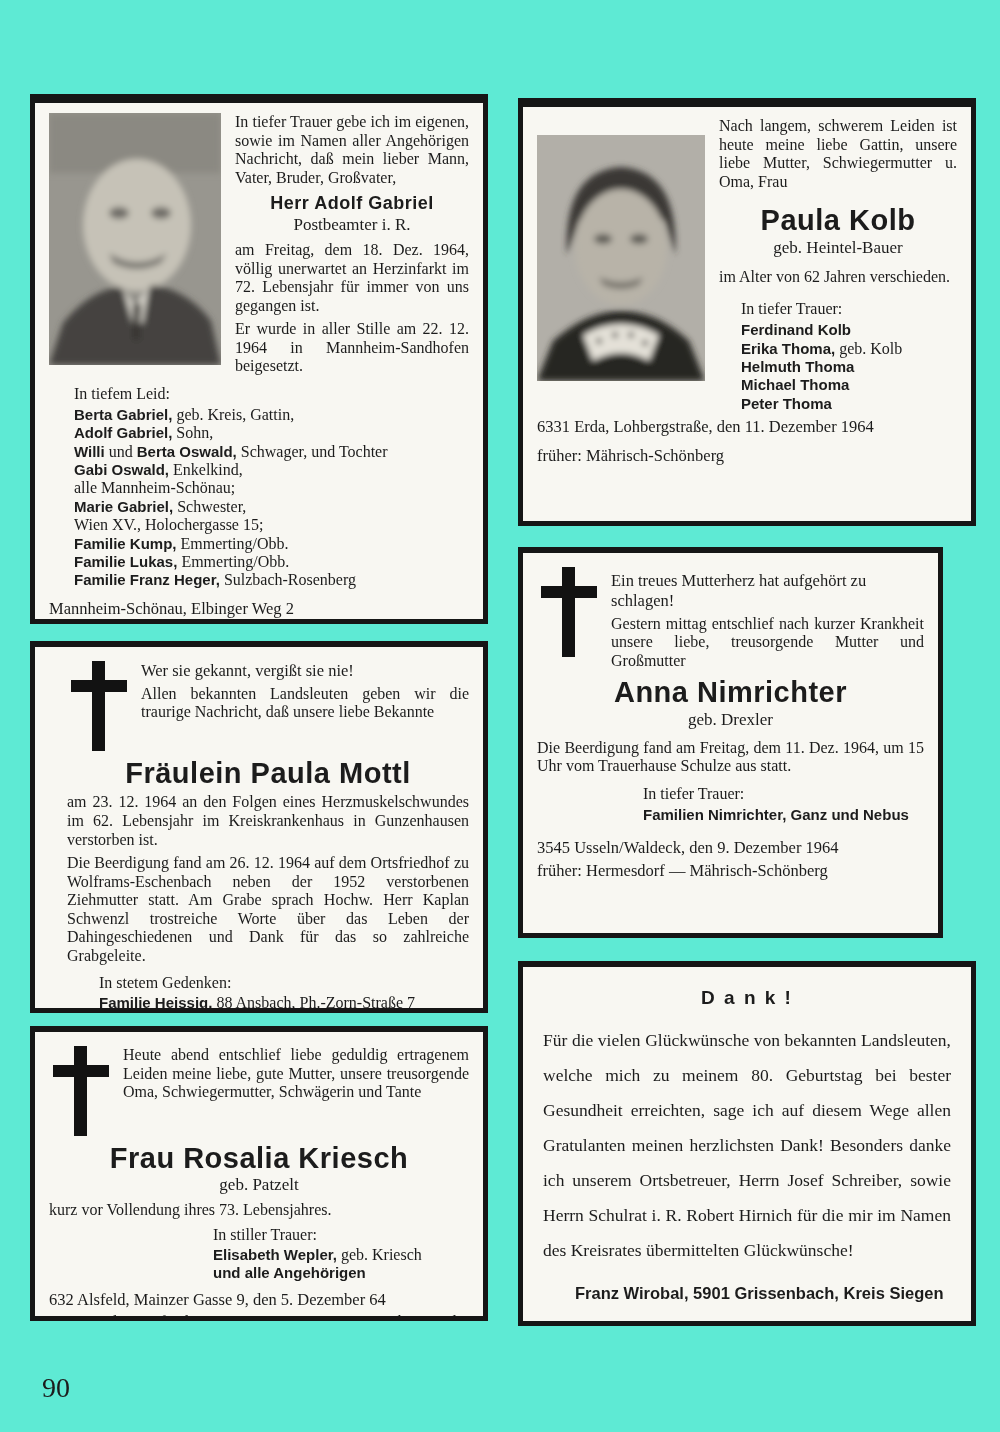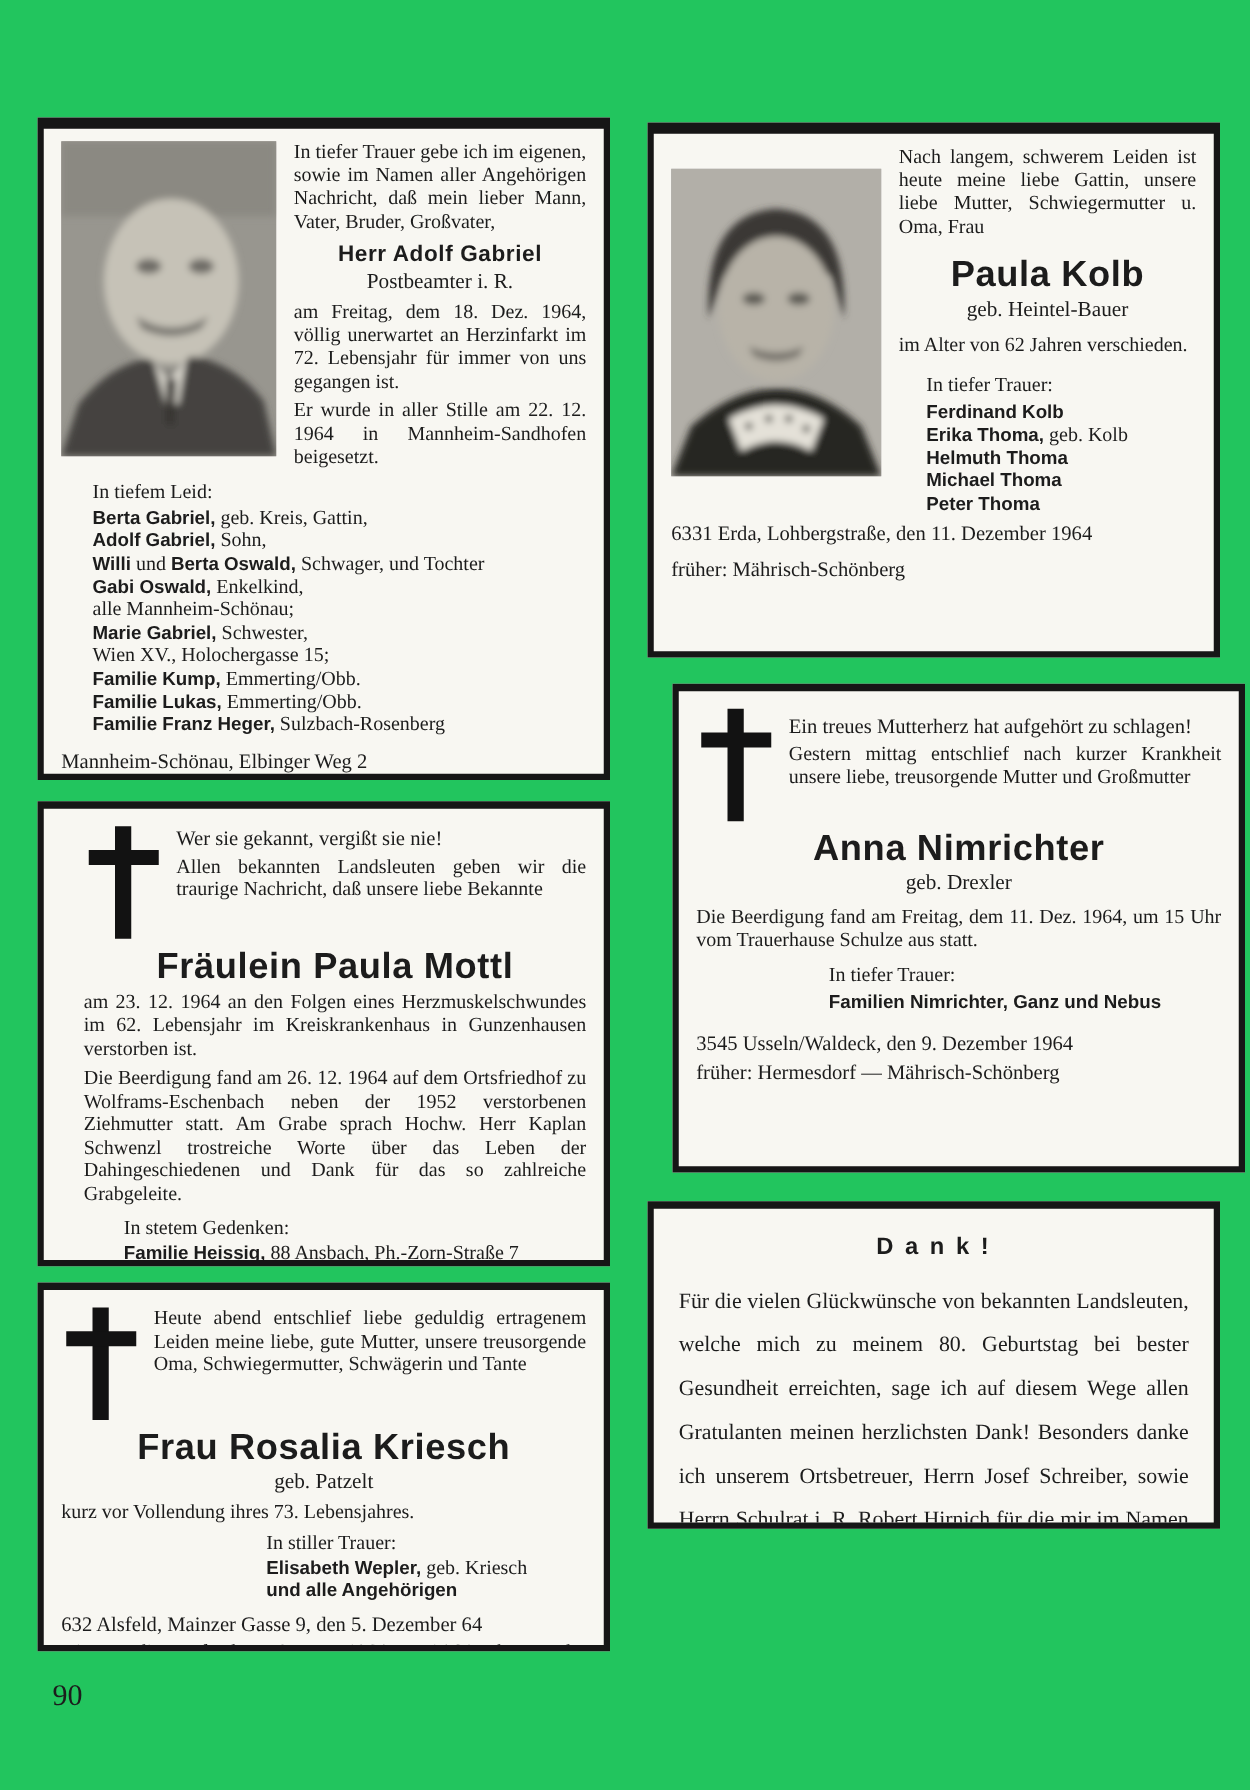--- a/index.html
+++ b/index.html
@@ -2,21 +2,21 @@
 <html><head>
 <meta charset="utf-8">
 <style>
   html,body { margin:0; padding:0; }
   body {
     font-family:"Liberation Serif", serif;
     background:#e8e6e1;
   }
   .page {
     position:relative; width:1000px; height:1432px;
-    background:#22c55e; overflow:hidden; color:#1c1c1c;
+    background:#5eead4; overflow:hidden; color:#1c1c1c;
   }
   .notice {
     position:absolute; box-sizing:border-box;
     border:5px solid #161616; background:#f8f7f2;
     padding:10px 14px; overflow:hidden;
   }
   .heavy-top { border-top-width:9px; }
   .photo-row { display:flex; gap:14px; }
   .photo { flex:0 0 auto; background:#a3a19b; }
   .photo svg { display:block; }
@@ -50,21 +50,21 @@
   }
   .dank-title {
     font-family:"Liberation Sans", sans-serif; font-weight:bold;
     font-size:19px; text-align:center; margin:10px 0 14px 0; letter-spacing:2px;
   }
   .dank-body { text-align:justify; font-size:17.5px; line-height:2.0; }
   .dank-sig {
     font-family:"Liberation Sans", sans-serif; font-weight:bold;
     font-size:16.5px; margin:16px 0 0 32px;
   }
-  .page-number { position:absolute; left:42px; top:1344px; font-size:24px; }
+  .page-number { position:absolute; left:42px; top:1372px; font-size:28px; }
   .ind-gab { margin-left:25px; }
   .ind-kolb { margin-left:22px; }
   .ind-mottl { margin-left:32px; }
   .ind-nim { margin-left:106px; }
   .ind-kriesch { margin-left:164px; }
 </style>
 </head>
 <body>
 
 <div class="page">
@@ -174,21 +174,21 @@
     <div class="bodyp">am 23. 12. 1964 an den Folgen eines Herzmuskelschwundes im 62. Lebensjahr im Kreiskrankenhaus in Gunzenhausen verstorben ist.</div>
     <div class="bodyp">Die Beerdigung fand am 26. 12. 1964 auf dem Ortsfriedhof zu Wolframs-Eschenbach neben der 1952 verstorbenen Ziehmutter statt. Am Grabe sprach Hochw. Herr Kaplan Schwenzl trostreiche Worte über das Leben der Dahingeschiedenen und Dank für das so zahlreiche Grabgeleite.</div>
     <div class="mlabel ind-mottl">In stetem Gedenken:</div>
     <div class="ind-mottl" style="margin-top:2px;">
       <div class="mourner"><span class="seg-b">Familie Heissig,</span><span> 88 Ansbach, Ph.-Zorn-Straße 7</span></div>
     </div>
     <div class="addr" style="margin-top:6px;">Wolframs-Eschenbach</div>
 
   </div>
 
-  <div class="notice" style="left:538px; top:547px; width:458px; height:391px; border-top-width:6px;">
+  <div class="notice" style="left:518px; top:547px; width:425px; height:391px; border-top-width:6px;">
     <div class="cross-row">
       <div class="cross-col">
         <div class="cross"></div>
       </div>
       <div class="textcol" style="padding-top:8px;">
         <div class="headline">Ein treues Mutterherz hat aufgehört zu schlagen!</div>
         <div class="intro">Gestern mittag entschlief nach kurzer Krankheit unsere liebe, treusorgende Mutter und Großmutter</div>
       </div>
     </div>
     <div class="deceased-name" style="font-size:29px;">Anna Nimrichter</div>
@@ -216,21 +216,21 @@
     <div class="bodyp">kurz vor Vollendung ihres 73. Lebensjahres.</div>
     <div class="mlabel ind-kriesch" style="margin-top:6px;">In stiller Trauer:</div>
     <div class="ind-kriesch" style="margin-top:2px;">
       <div class="mourner"><span class="seg-b">Elisabeth Wepler,</span><span> geb. Kriesch</span></div>
       <div class="mourner"><span class="seg-b">und alle Angehörigen</span></div>
     </div>
     <div class="addr" style="margin-top:7px;">632 Alsfeld, Mainzer Gasse 9, den 5. Dezember 64</div>
     <div class="bodyp" style="margin-top:3px;">Die Beerdigung fand am 8. Dez. 1964 um 14.30 Uhr von der Friedhofskapelle aus statt.</div>
   </div>
 
-  <div class="notice" style="left:518px; top:961px; width:458px; height:262px; border-top-width:6px; padding:10px 20px;">
+  <div class="notice" style="left:518px; top:961px; width:458px; height:365px; border-top-width:6px; padding:10px 20px;">
     <div class="dank-title">D a n k !</div>
     <div class="dank-body">Für die vielen Glückwünsche von bekannten Landsleuten, welche mich zu meinem 80. Geburtstag bei bester Gesundheit erreichten, sage ich auf diesem Wege allen Gratulanten meinen herzlichsten Dank! Besonders danke ich unserem Ortsbetreuer, Herrn Josef Schreiber, sowie Herrn Schulrat i. R. Robert Hirnich für die mir im Namen des Kreisrates übermittelten Glückwünsche!</div>
     <div class="dank-sig">Franz Wirobal, 5901 Grissenbach, Kreis Siegen</div>
 
   </div>
 
   <div class="page-number">90</div>
 </div>
 
 </body></html>

